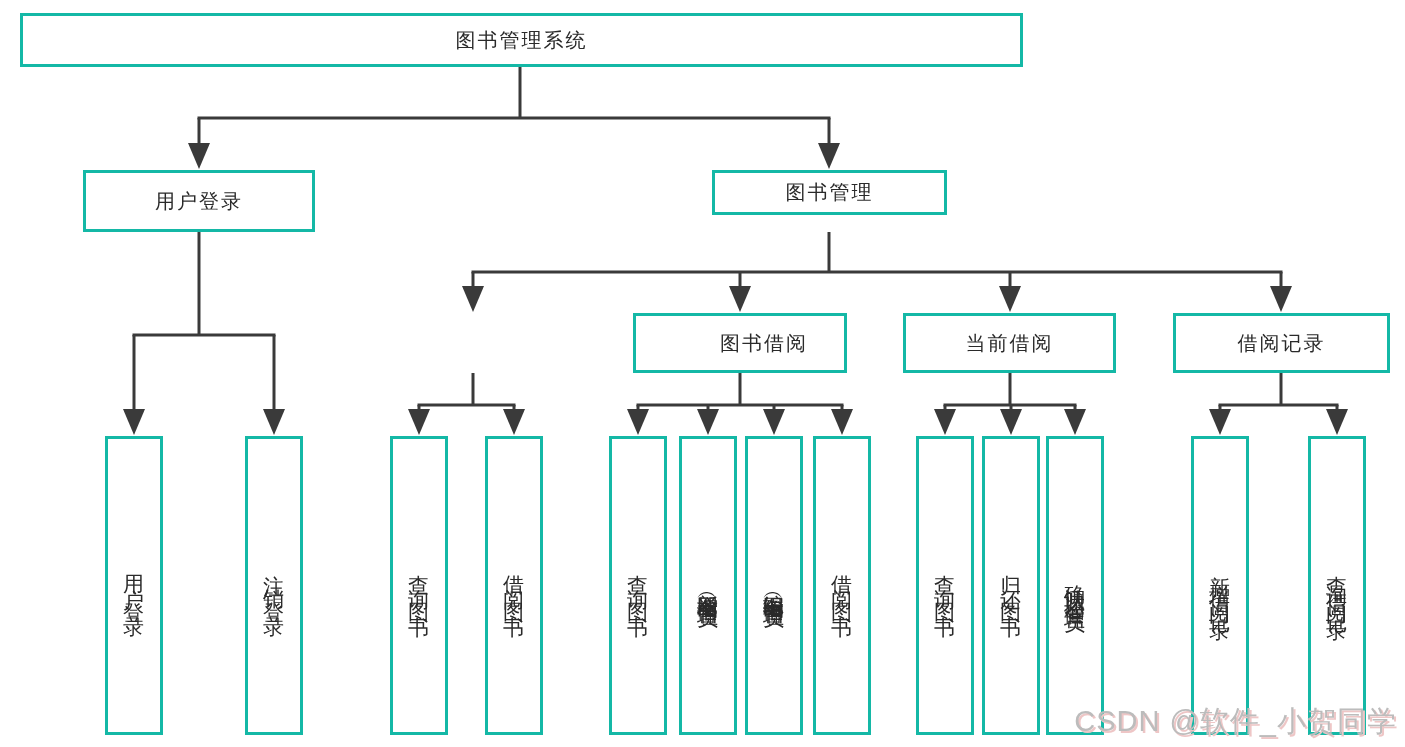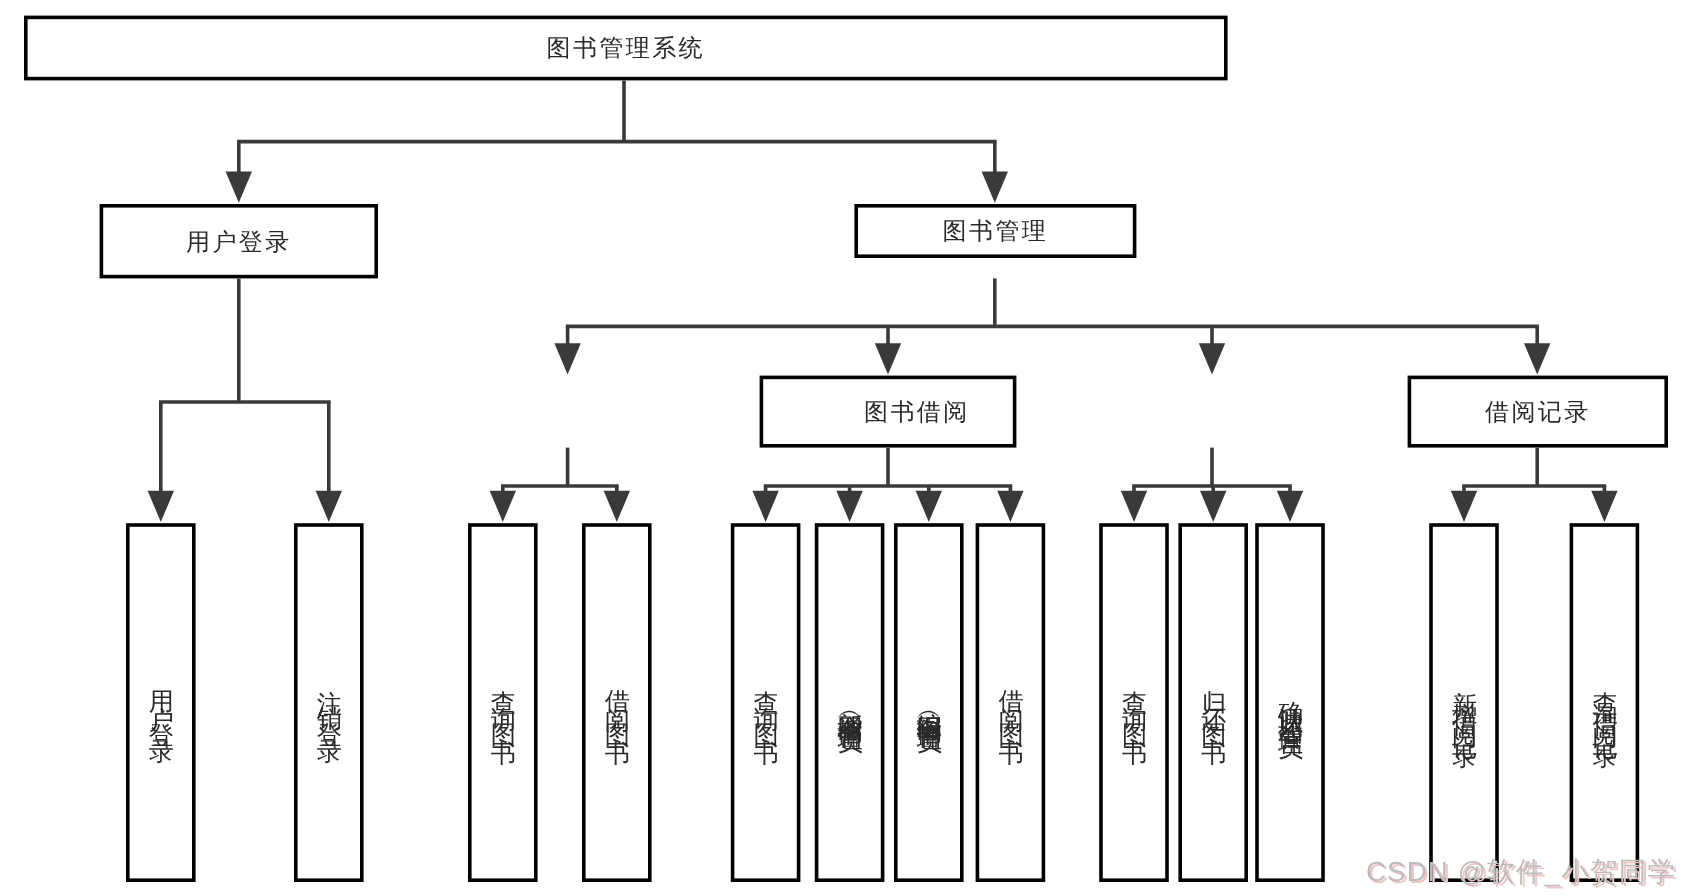--- a/index.html
+++ b/index.html
@@ -8,21 +8,21 @@
     width: 1405px;
     height: 747px;
     background: #ffffff;
     font-family: "Liberation Sans", sans-serif;
     overflow: hidden;
   }
   svg.wires { position: absolute; left: 0; top: 0; width: 1405px; height: 747px; }
   .node {
     position: absolute;
     box-sizing: border-box;
-    border: 3px solid #000000;
+    border: 3px solid #14b8a6;
     background: #ffffff;
     display: flex;
     align-items: center;
     justify-content: center;
     color: #2a2a2a;
     font-size: 20px;
     letter-spacing: 2px;
     white-space: nowrap;
   }
   .vnode {
@@ -32,21 +32,21 @@
     line-height: 1;
   }
   .v-short { letter-spacing: 14px; }
   .v-med   { letter-spacing: 9px; }
   .v-long9 { letter-spacing: 4px; }
   .v-long10{ letter-spacing: 2px; }
   .watermark {
     position: absolute;
     right: 8px;
     bottom: 5px;
-    font-size: 23px;
+    font-size: 29px;
     color: #bcbcbc;
     letter-spacing: 1px;
     text-shadow: 2px 2px 0 #eec6c6;
     white-space: nowrap;
   }
 </style>
 </head>
 <body>
 
 <div id="canvas">
@@ -116,20 +116,21 @@
       <polygon points="1326,409 1348,409 1337,435"></polygon>
     </g>
   </svg>
 
   <div class="node" style="left:20px; top:13px; width:1003px; height:54px;">图书管理系统</div>
 
   <div class="node" style="left:83px; top:170px; width:232px; height:62px;">用户登录</div>
   <div class="node" style="left:712px; top:170px; width:235px; height:45px;">图书管理</div>
 
   <div class="node" style="left:633px; top:313px; width:214px; height:60px;padding-left:48px;">图书借阅</div>
+  <div class="node" style="left:903px; top:313px; width:213px; height:60px;">当前借阅</div>
   <div class="node" style="left:1173px; top:313px; width:217px; height:60px;">借阅记录</div>
 
   <div class="node vnode v-short" style="left:105px; top:436px; width:58px; height:299px;">用户登录</div>
   <div class="node vnode v-short" style="left:245px; top:436px; width:58px; height:299px;">注销登录</div>
 
   <div class="node vnode v-short" style="left:390px; top:436px; width:58px; height:299px;">查询图书</div>
   <div class="node vnode v-short" style="left:485px; top:436px; width:58px; height:299px;">借阅图书</div>
 
   <div class="node vnode v-short" style="left:609px; top:436px; width:58px; height:299px;">查询图书</div>
   <div class="node vnode v-long10" style="left:679px; top:436px; width:58px; height:299px;">新增图书（管理员）</div>

